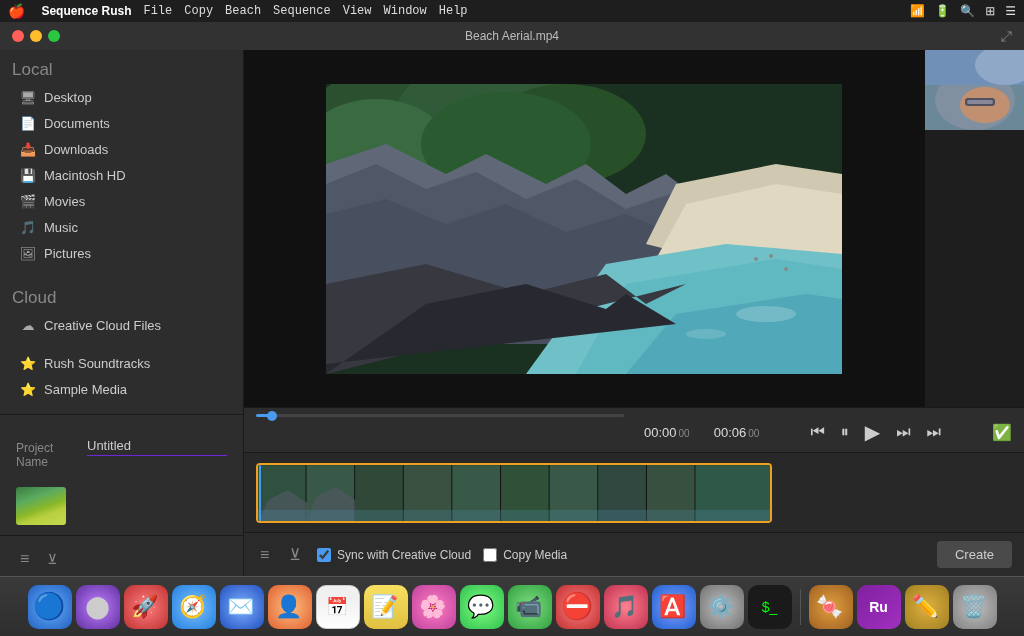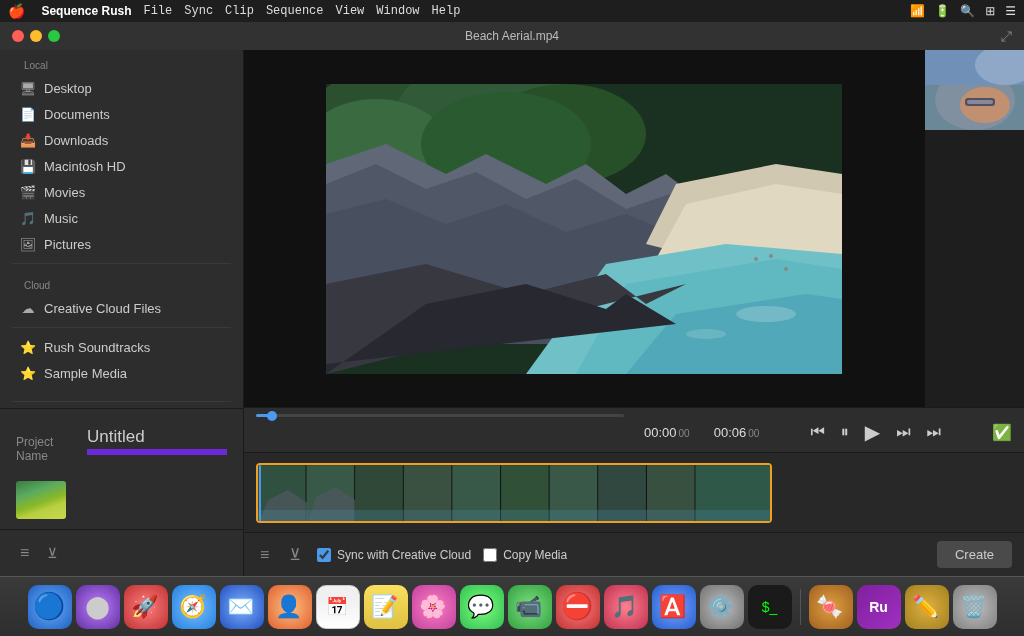--- a/index.html
+++ b/index.html
@@ -84,23 +84,23 @@
       width: 244px;
       background: #2d2d2d;
       flex-shrink: 0;
       display: flex;
       flex-direction: column;
       overflow: hidden;
       border-right: 1px solid #1a1a1a;
     }
 
     .sidebar-section-label {
-      font-size: 10px;
+      font-size: 17px;
       color: #888;
-      padding: 10px 24px 4px;
+      padding: 10px 12px 4px;
       text-transform: none;
       font-weight: 400;
     }
 
     .sidebar-item {
       display: flex;
       align-items: center;
       padding: 4px 16px;
       gap: 8px;
       cursor: pointer;
@@ -126,23 +126,23 @@
     }
 
     
     .project-name-area {
       padding: 10px 16px;
       border-top: 1px solid #1a1a1a;
     }
     .project-name-input {
       background: transparent;
       border: none;
-      border-bottom: 6px solid #6d28d9;
+      border-bottom: 1px solid #6d28d9;
       color: #ccc;
-      font-size: 17px;
+      font-size: 13px;
       width: 140px;
       outline: none;
       padding-bottom: 2px;
     }
 
     
     .project-thumb-area {
       padding: 8px 16px 10px;
     }
     .project-thumb {
@@ -357,22 +357,22 @@
       margin: 0 4px;
     }
   </style>
 </head>
 <body>
 
 <div class="menubar">
   <span class="menubar-apple">🍎</span>
   <span class="menubar-appname">Sequence Rush</span>
   <span class="menubar-item">File</span>
-  <span class="menubar-item">Sync</span>
-  <span class="menubar-item">Clip</span>
+  <span class="menubar-item">Copy</span>
+  <span class="menubar-item">Beach</span>
   <span class="menubar-item">Sequence</span>
   <span class="menubar-item">View</span>
   <span class="menubar-item">Window</span>
   <span class="menubar-item">Help</span>
   <div class="menubar-right">
     <span>📶</span>
     <span>🔋</span>
     <span>🔍</span>
     <span>⊞</span>
     <span>☰</span>

